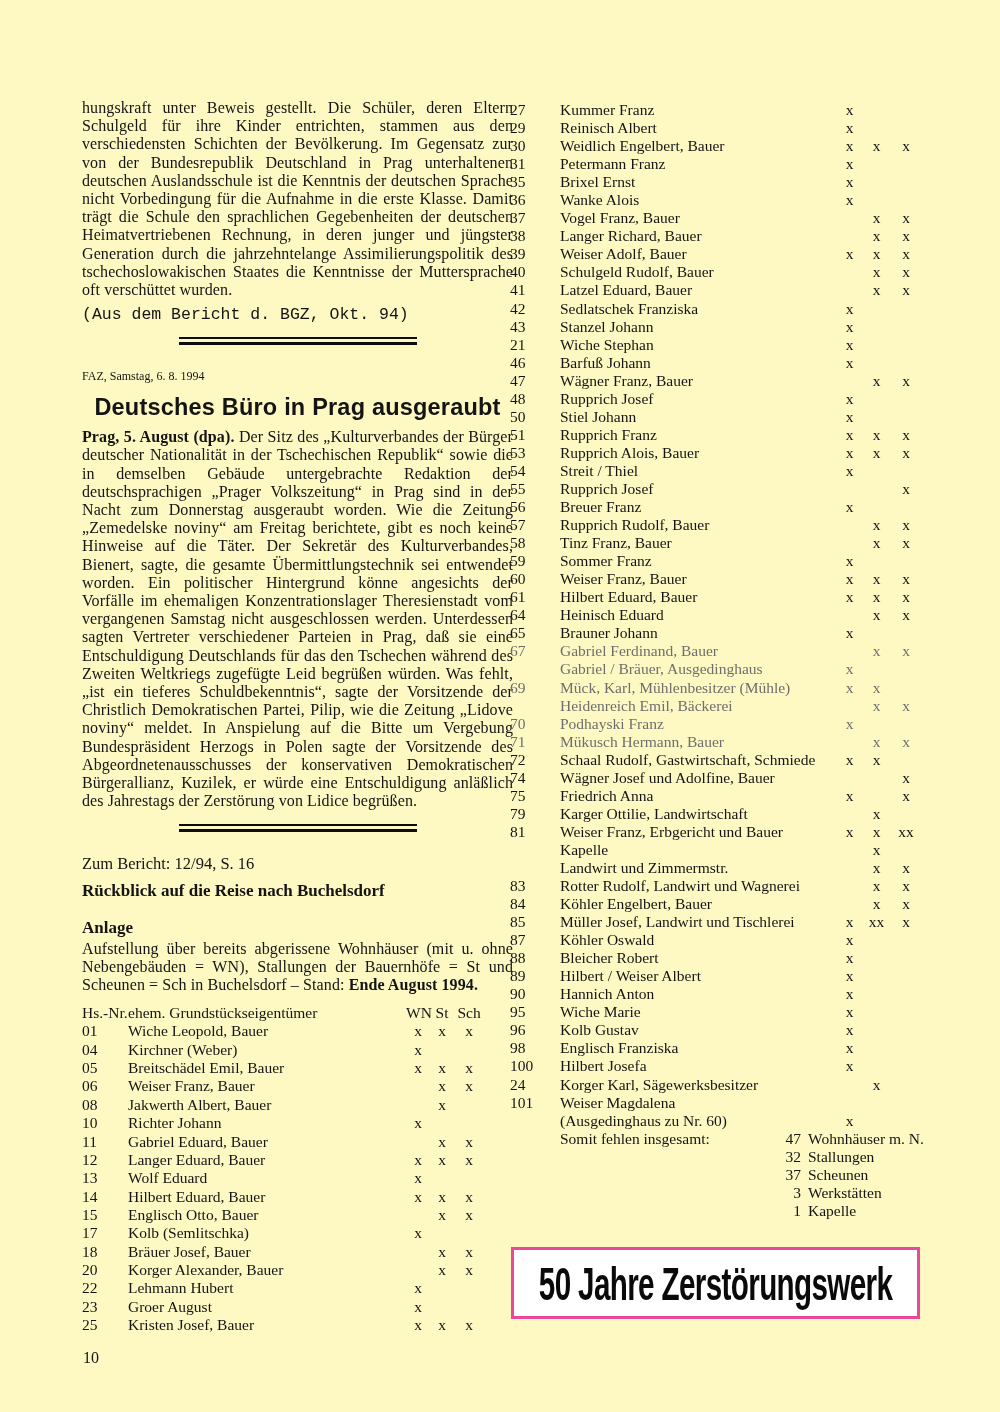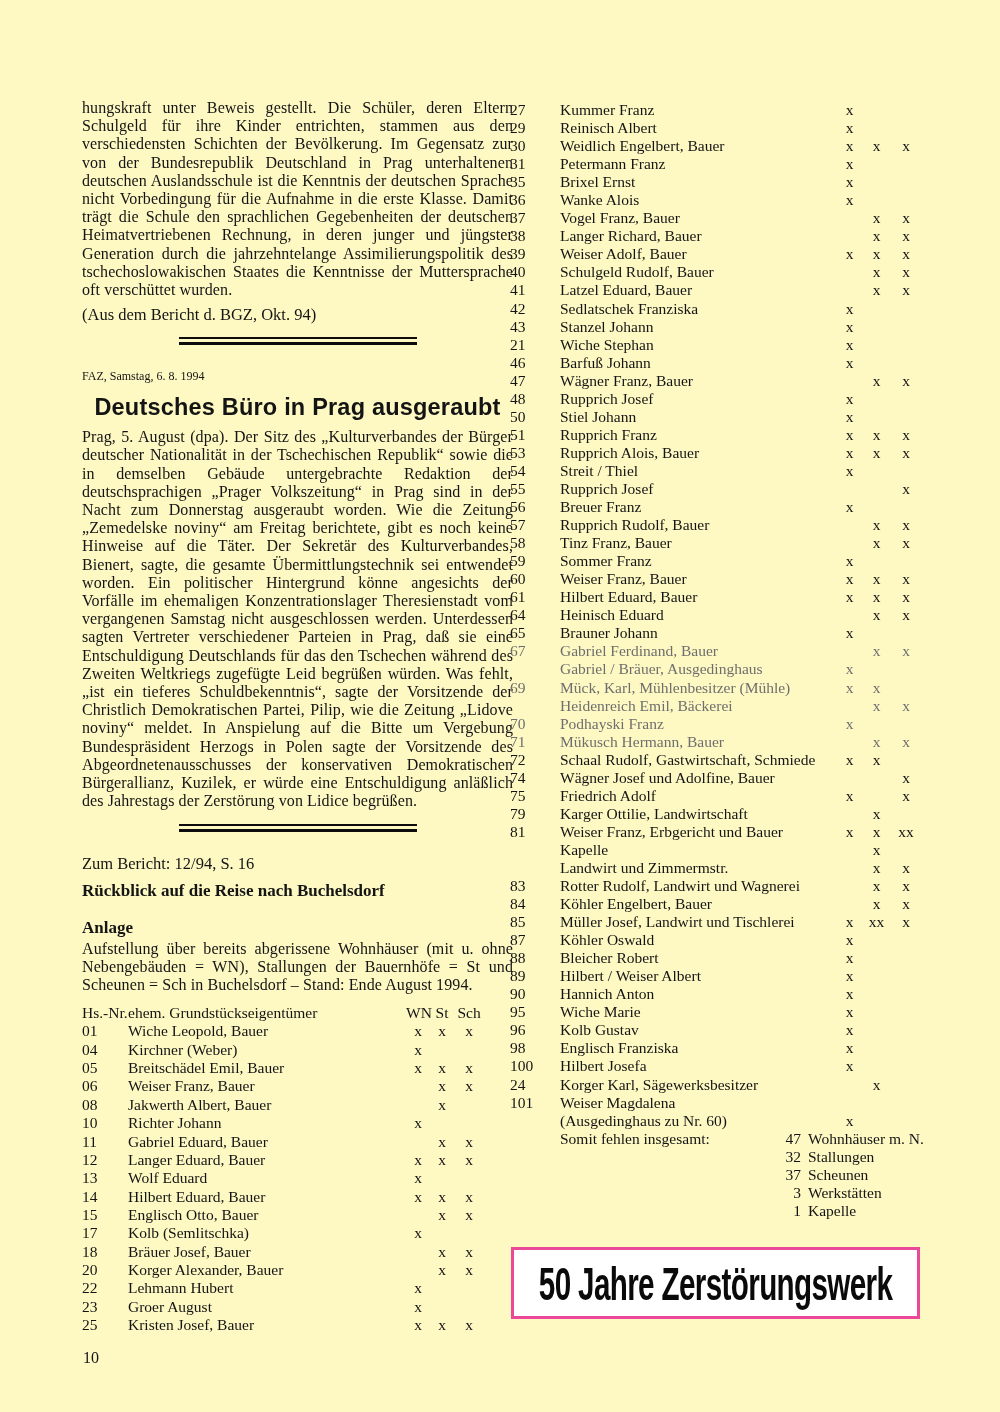--- a/index.html
+++ b/index.html
@@ -10,33 +10,33 @@
   }
   
   .col-left { position:absolute; left:82px; top:99px; width:431px; }
   .col-right { position:absolute; left:510px; top:101px; width:426px; }
 
   p { margin:0; }
   .body-text {
     font-size:16px; line-height:18.2px; text-align:justify;
     letter-spacing:0.1px;
   }
-  .source-line { font-size:16.5px; line-height:18px; margin-top:7px; }
+  .source-line { font-size:16.5px; line-height:18px; margin-top:7px;font-family:Liberation Mono, monospace; }
 
   .rule {
     width:238px; margin:13px auto 0 auto; height:3px;
     border-top:2px solid #0c0c0c; border-bottom:3px solid #0c0c0c;
   }
   .dateline { font-size:12px; margin-top:24px; }
   .headline {
     font-family:"Liberation Sans", sans-serif; font-weight:bold;
     font-size:23.5px; text-align:center; margin:10px 0 7px 0;
     letter-spacing:0.2px;
   }
-  .b { font-weight:normal; }
+  .b { font-weight:bold; }
 
   .report-ref { font-size:16.5px; margin-top:22px; }
   .report-title { font-size:17px; font-weight:bold; margin-top:7px; }
   .anlage-label { font-size:17px; font-weight:bold; margin-top:17px; }
   .anlage-text { margin-top:2px; }
 
   
   .tbl { margin-top:10px; font-size:15.5px; }
   .trow, .thead {
     display:grid; line-height:18.35px;
@@ -550,21 +550,21 @@
           <div class="trow">
             <span class="cell-nr">74</span>
             <span class="cell-name">Wägner Josef und Adolfine, Bauer</span>
             <span class="cell-mark"></span>
             <span class="cell-mark"></span>
             <span class="cell-mark">x</span>
           </div>
 
           <div class="trow">
             <span class="cell-nr">75</span>
-            <span class="cell-name">Friedrich Adolf</span>
+            <span class="cell-name">Friedrich Anna</span>
             <span class="cell-mark">x</span>
             <span class="cell-mark"></span>
             <span class="cell-mark">x</span>
           </div>
 
           <div class="trow">
             <span class="cell-nr">79</span>
             <span class="cell-name">Karger Ottilie, Landwirtschaft</span>
             <span class="cell-mark"></span>
             <span class="cell-mark">x</span>

